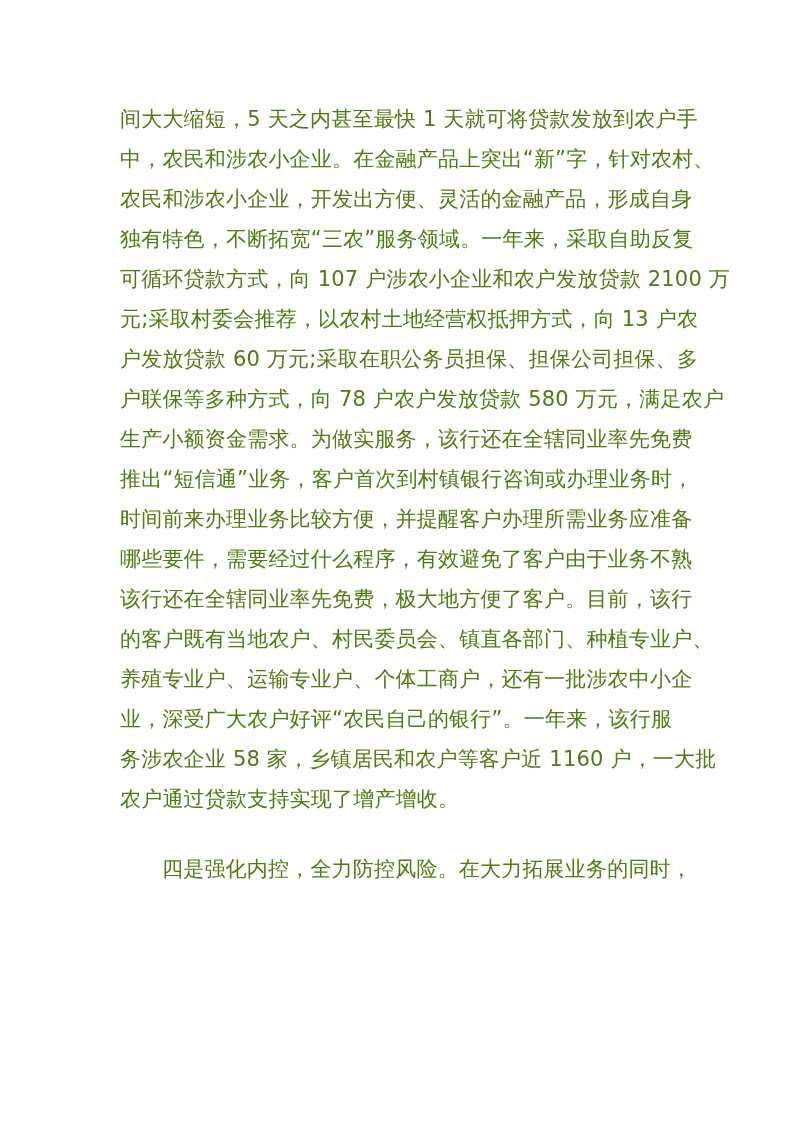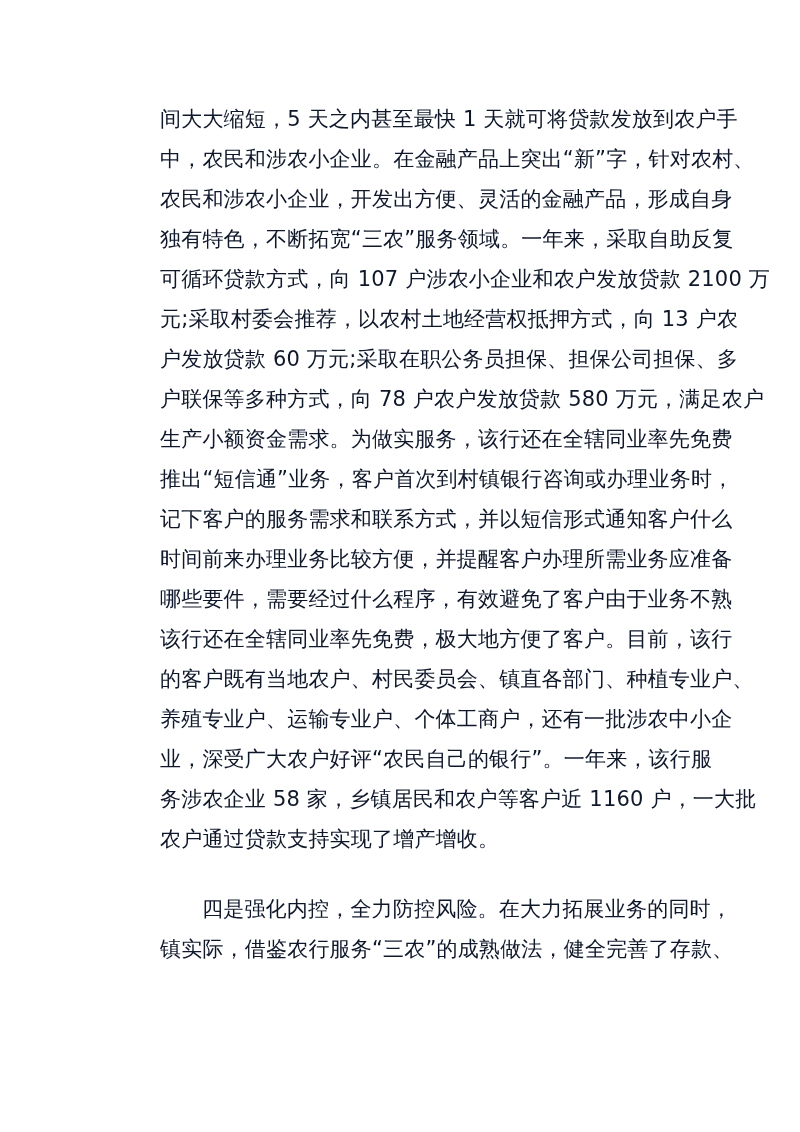--- a/index.html
+++ b/index.html
@@ -4,22 +4,21 @@
 <style>
   html, body { margin: 0; padding: 0; background: #ffffff; }
   body { width: 800px; height: 1132px; position: relative; overflow: hidden; }
   .page {
     position: absolute;
     left: 120px;
     top: 102px;
     width: 580px;
     font-family: "DejaVu Sans", "Liberation Sans", sans-serif;
     font-size: 21px;
-    color: #0f172a;
-    margin-left: 40px;
+    color: #4d7c0f;
   }
   .line {
     height: 40px;
     line-height: 34px;
     white-space: nowrap;
     letter-spacing: 0.2px;
   }
   .gap { height: 30px; }
   .indent { padding-left: 42px; }
 </style>
@@ -31,28 +30,26 @@
     <div class="line">间大大缩短，5 天之内甚至最快 1 天就可将贷款发放到农户手</div>
     <div class="line">中，农民和涉农小企业。在金融产品上突出“新”字，针对农村、</div>
     <div class="line">农民和涉农小企业，开发出方便、灵活的金融产品，形成自身</div>
     <div class="line">独有特色，不断拓宽“三农”服务领域。一年来，采取自助反复</div>
     <div class="line">可循环贷款方式，向 107 户涉农小企业和农户发放贷款 2100 万</div>
     <div class="line">元;采取村委会推荐，以农村土地经营权抵押方式，向 13 户农</div>
     <div class="line">户发放贷款 60 万元;采取在职公务员担保、担保公司担保、多</div>
     <div class="line">户联保等多种方式，向 78 户农户发放贷款 580 万元，满足农户</div>
     <div class="line">生产小额资金需求。为做实服务，该行还在全辖同业率先免费</div>
     <div class="line">推出“短信通”业务，客户首次到村镇银行咨询或办理业务时，</div>
-    <div class="line">记下客户的服务需求和联系方式，并以短信形式通知客户什么</div>
     <div class="line">时间前来办理业务比较方便，并提醒客户办理所需业务应准备</div>
     <div class="line">哪些要件，需要经过什么程序，有效避免了客户由于业务不熟</div>
     <div class="line">该行还在全辖同业率先免费，极大地方便了客户。目前，该行</div>
     <div class="line">的客户既有当地农户、村民委员会、镇直各部门、种植专业户、</div>
     <div class="line">养殖专业户、运输专业户、个体工商户，还有一批涉农中小企</div>
     <div class="line">业，深受广大农户好评“农民自己的银行”。一年来，该行服</div>
     <div class="line">务涉农企业 58 家，乡镇居民和农户等客户近 1160 户，一大批</div>
     <div class="line">农户通过贷款支持实现了增产增收。</div>
   </div>
   <div class="gap"></div>
   <div class="paragraph">
     <div class="line indent">四是强化内控，全力防控风险。在大力拓展业务的同时，</div>
-    <div class="line">镇实际，借鉴农行服务“三农”的成熟做法，健全完善了存款、</div>
   </div>
 </div>
 
 </body></html>

